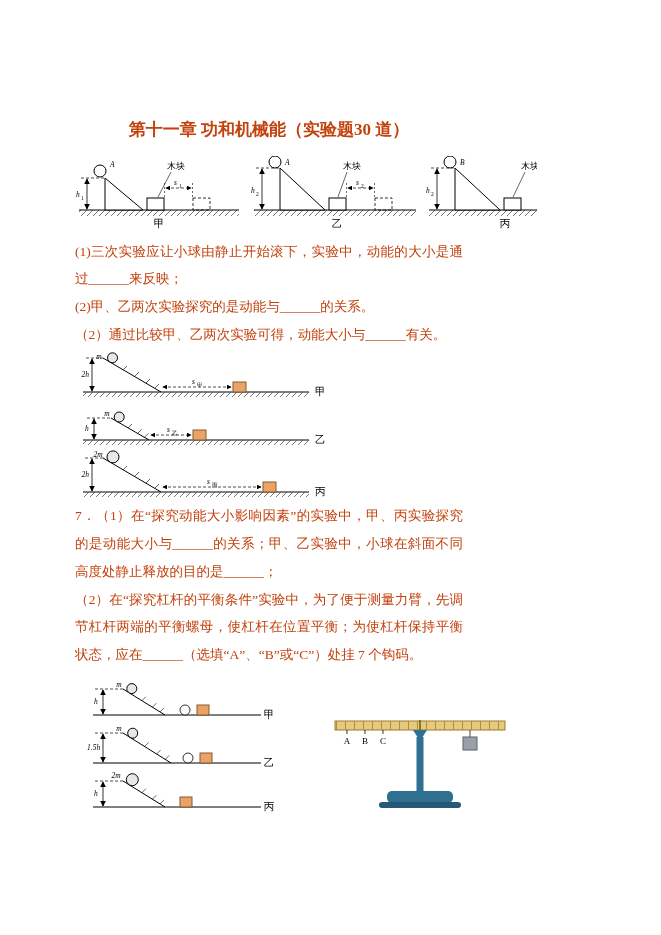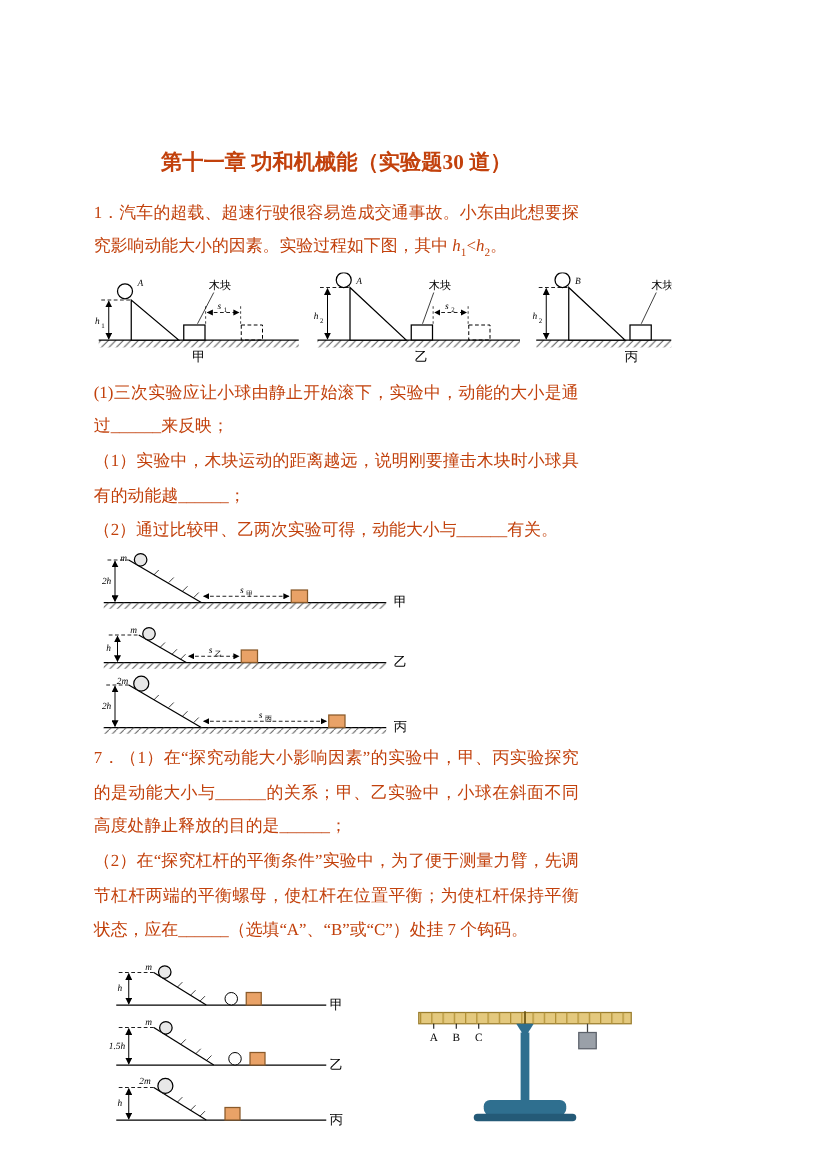--- a/index.html
+++ b/index.html
@@ -29,21 +29,20 @@
   text.slab{font-size:10.5px;}
   text.mid{text-anchor:middle;}
 </style>
 </head>
 <body>
 
 <div class="page">
 
   <h1 class="title">第十一章 功和机械能（实验题30 道）</h1>
 
-  <p class="para"><span>1．汽车的超载、超速行驶很容易造成交通事故。小东由此想要探究影响动能大小的因素。实验过程如下图，其中 </span><i>h</i><sub>1</sub><span>&lt;</span><i>h</i><sub>2</sub><span>。</span></p>
 
   <div class="figure">
     <svg width="512" height="76" viewBox="0 0 512 76">
       <defs>
         <marker id="ar1" viewBox="0 0 8 8" refX="7" refY="4" markerWidth="7" markerHeight="7" orient="auto-start-reverse">
           <path d="M0,0 L8,4 L0,8 Z" fill="#000"></path>
         </marker>
         <pattern id="ht1" width="6" height="6" patternUnits="userSpaceOnUse">
           <path d="M0,6 L6,0" stroke="#555" stroke-width="0.8"></path>
         </pattern>
@@ -105,22 +104,22 @@
         <text x="356" y="40" class="ss">2</text>
         <rect x="429" y="42" width="17" height="12" fill="#fff" stroke="#000"></rect>
         <text x="446" y="13" class="sc">木块</text>
         <line x1="450" y1="16" x2="438" y2="41" stroke="#000" stroke-width="0.6"></line>
         <text x="430" y="71" class="slab mid">丙</text>
       </g>
     </svg>
   </div>
 
   <p class="para">(1)三次实验应让小球由静止开始滚下，实验中，动能的大小是通过______来反映；</p>
-
-  <p class="para">（1）实验中，木块运动的距离越远，说明刚要撞击木块时小球具有的动能越______；</p>
+  <p class="para">(2)甲、乙两次实验探究的是动能与______的关系。</p>
+
   <p class="para">（2）通过比较甲、乙两次实验可得，动能大小与______有关。</p>
 
   <div class="figure fig2wrap">
     <svg width="345" height="150" viewBox="0 0 345 150">
       <defs>
         <marker id="ar2" viewBox="0 0 8 8" refX="7" refY="4" markerWidth="7" markerHeight="7" orient="auto-start-reverse">
           <path d="M0,0 L8,4 L0,8 Z" fill="#000"></path>
         </marker>
         <pattern id="ht2" width="6" height="6" patternUnits="userSpaceOnUse">
           <path d="M0,6 L6,0" stroke="#555" stroke-width="0.8"></path>

